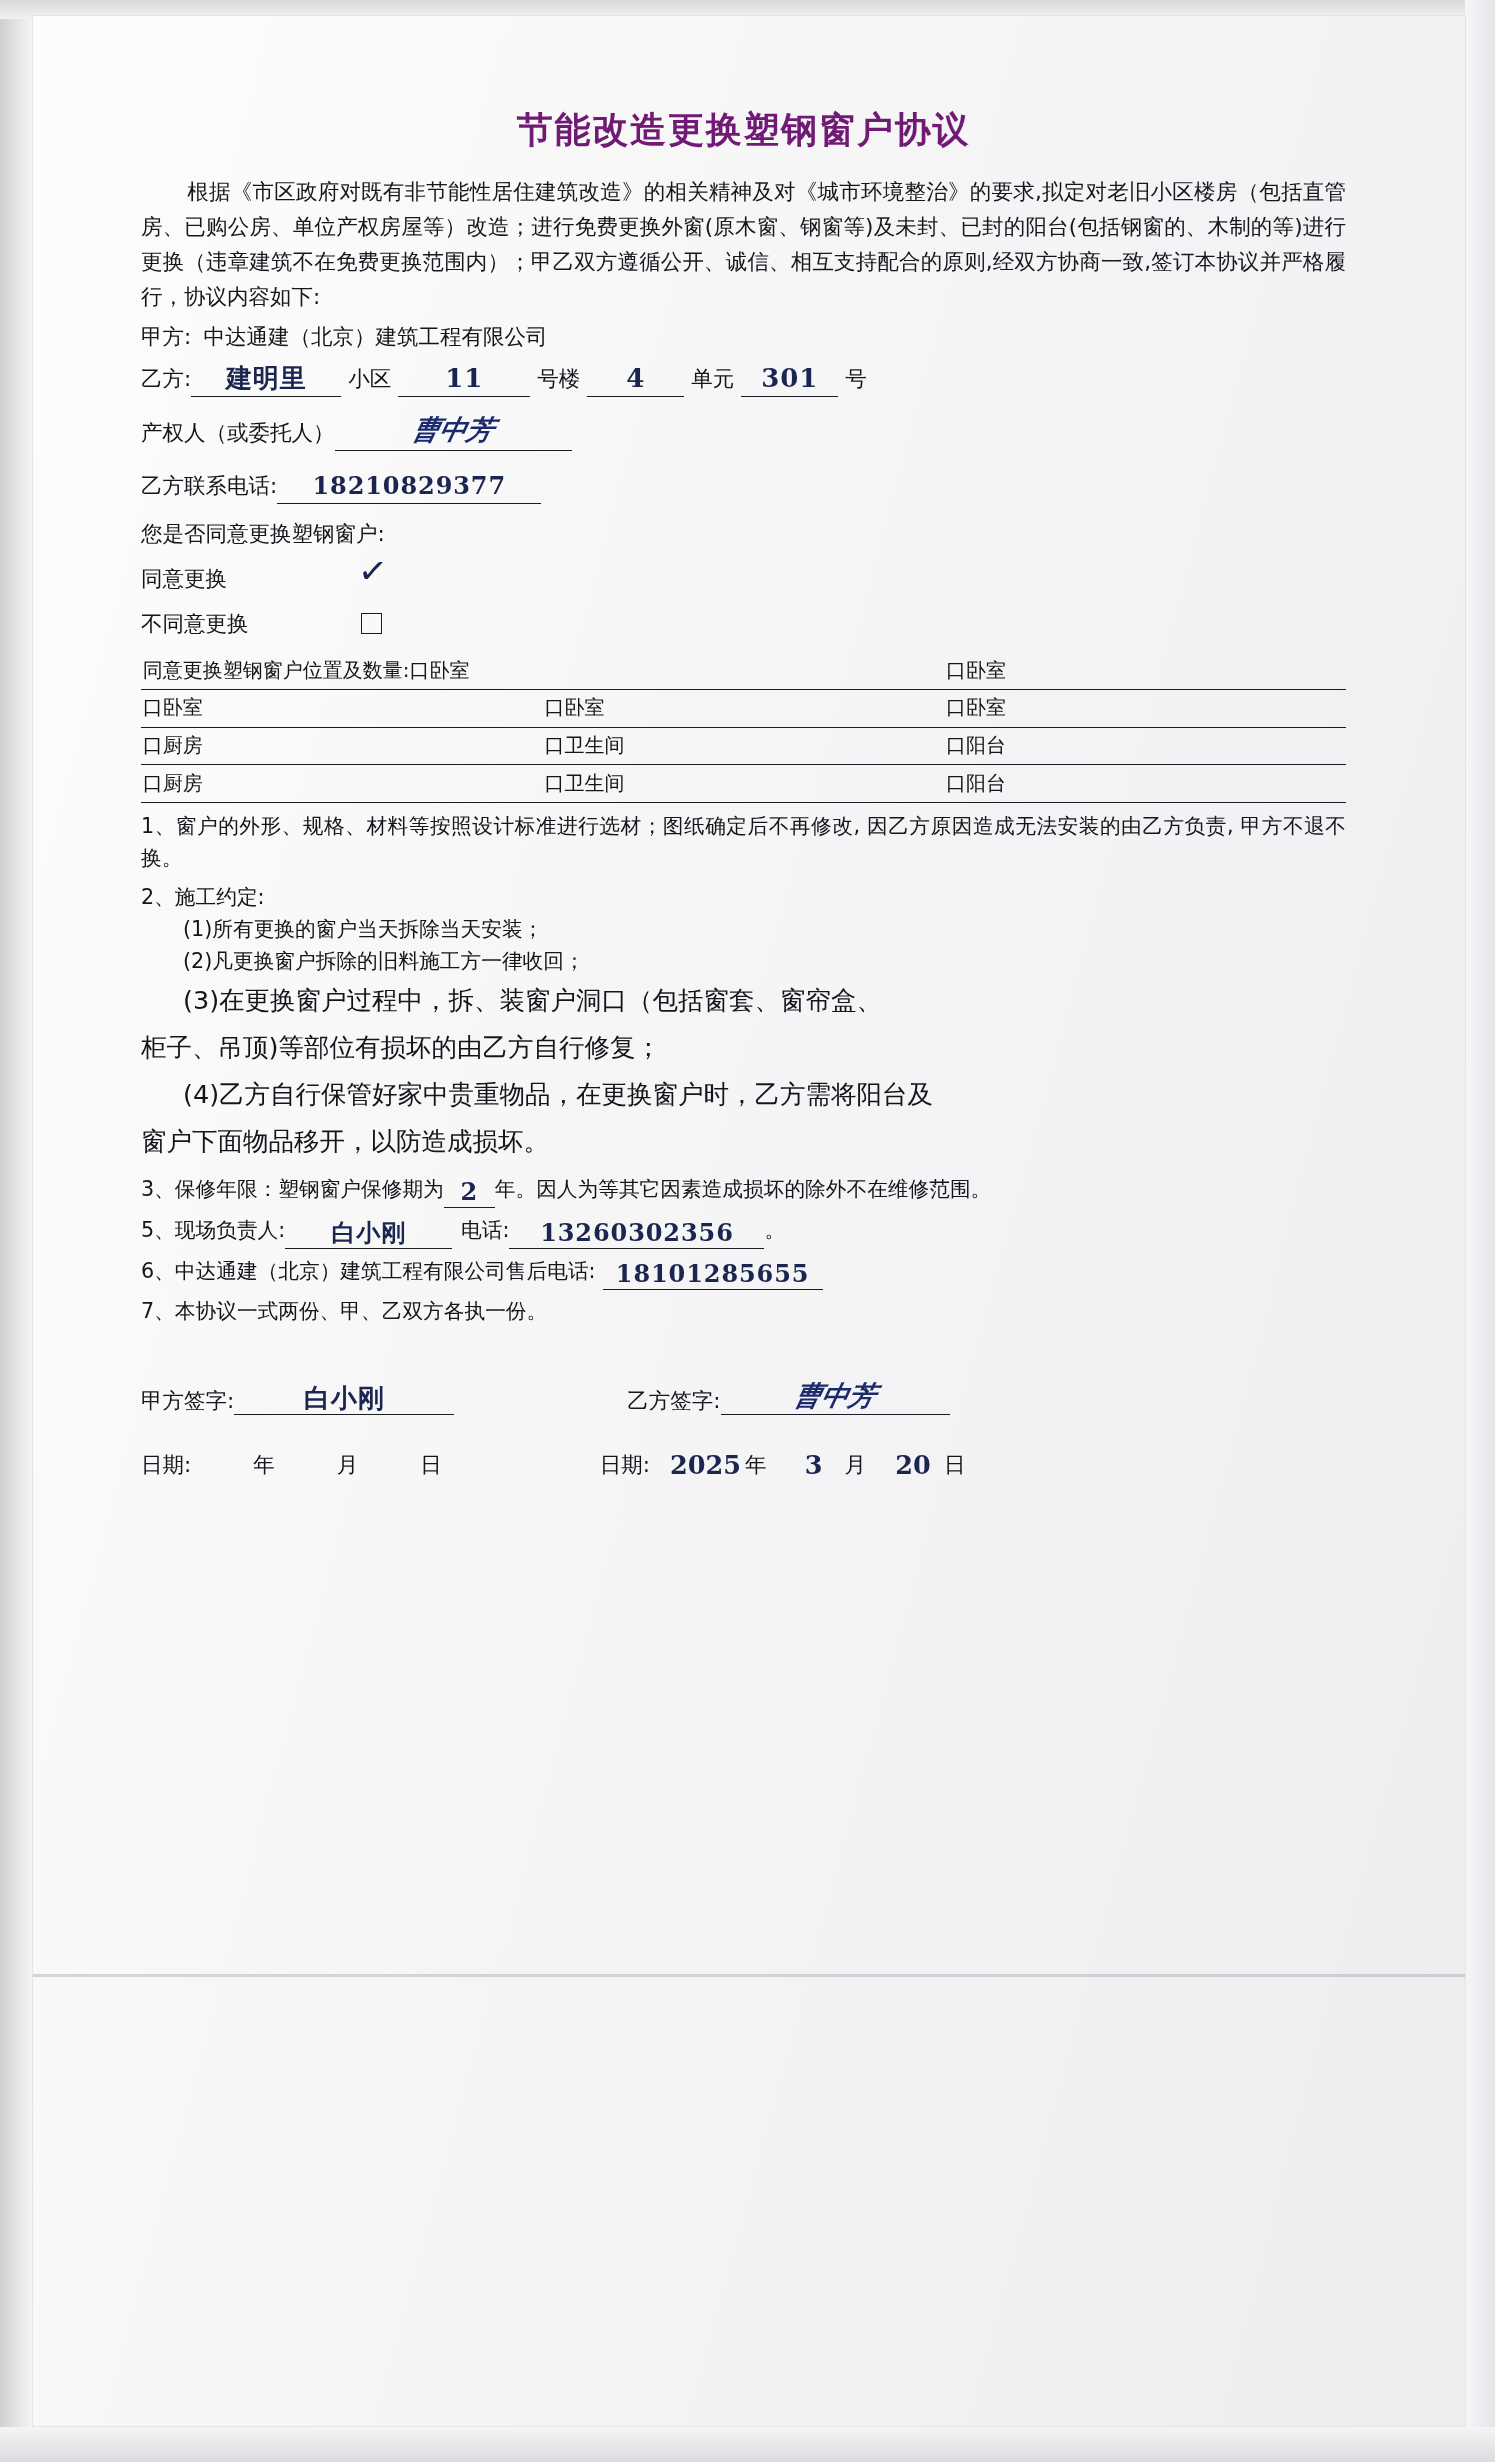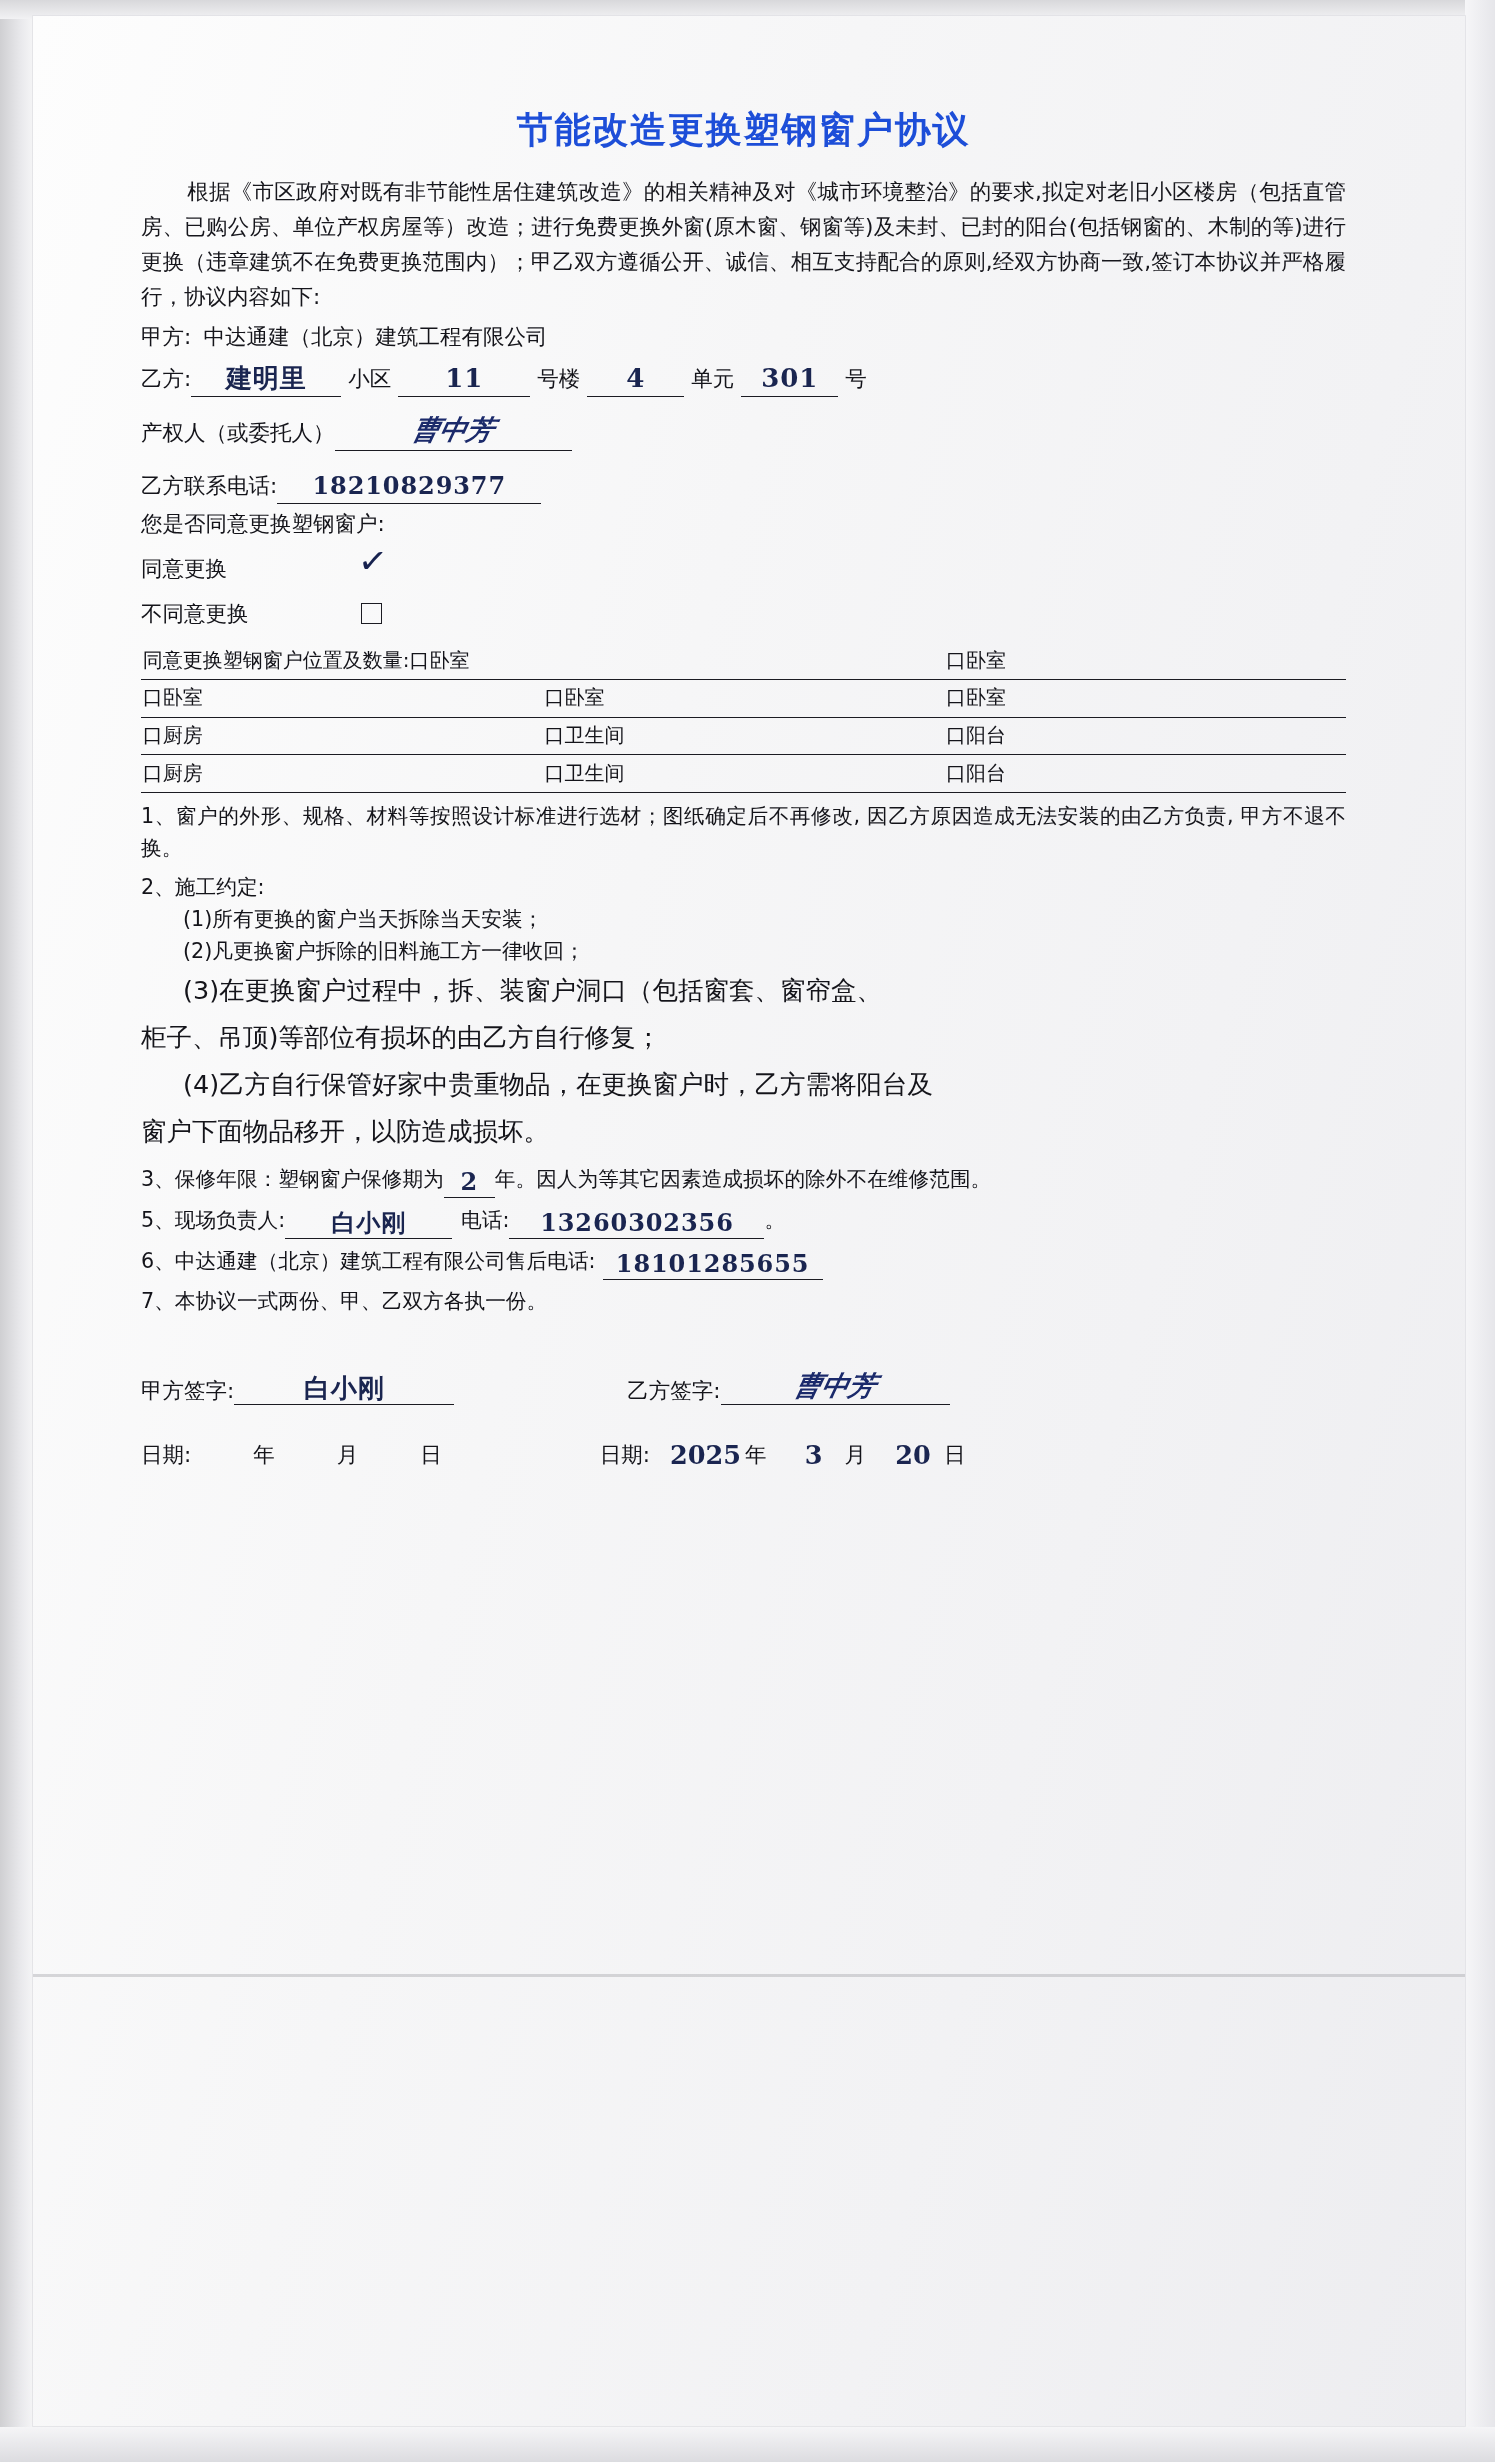--- a/index.html
+++ b/index.html
@@ -54,21 +54,21 @@
     color: #14141a;
   }
 
   .doc-title {
     text-align: center;
     font-family: "DejaVu Sans", sans-serif;
     font-size: 36px;
     font-weight: bold;
     letter-spacing: 1.8px;
     margin: 0 0 19.3px 0;
-    color: #1d4ed8;
+    color: #701a75;
   }
 
   .para {
     font-size: 21.5px;
     line-height: 35px;
     text-align: justify;
     margin: 0;
     color: #16161c;
   }
   .para .indent { display: inline-block; width: 46px; }
@@ -102,21 +102,21 @@
   .scribble {
     font-family: "DejaVu Serif", serif;
     color: #1b2a6b;
     font-style: italic;
     font-weight: bold;
     font-size: 27px;
     transform: skewX(-12deg);
     display: inline-block;
   }
 
-  .q-line { margin-top: 5px; font-size: 21.5px; }
+  .q-line { margin-top: 15px; font-size: 21.5px; }
 
   .opt-row {
     display: flex;
     align-items: center;
     font-size: 21.5px;
     margin-top: 16px;
   }
   .opt-label { width: 220px; }
   .checkbox {
     display: inline-block;

